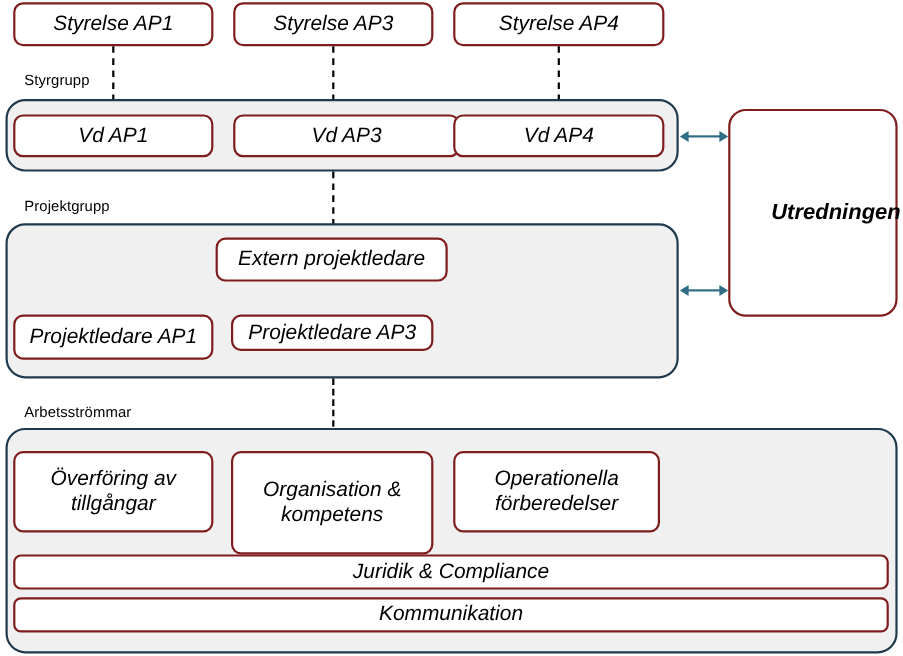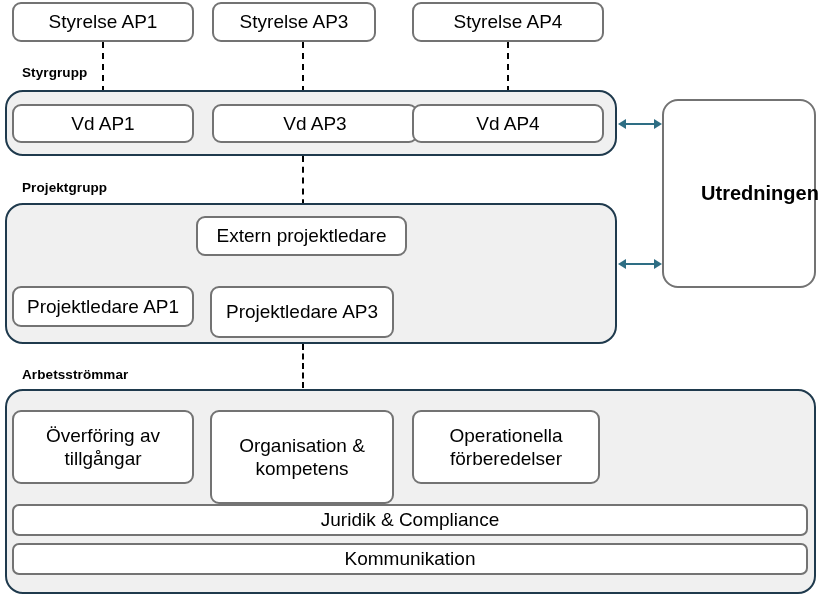--- a/index.html
+++ b/index.html
@@ -17,47 +17,48 @@
     height: 596px;
     background: #ffffff;
     overflow: hidden;
   }
 
   
   .node {
     position: absolute;
     box-sizing: border-box;
     background: #ffffff;
-    border: 2px solid #737373;
+    border: 2px solid #7f1d1d;
     border-radius: 9px;
     display: flex;
     align-items: center;
     justify-content: center;
     text-align: center;
     font-size: 19px;
     line-height: 1.22;
     color: #000000;
     padding: 2px 6px;
+    font-style: italic;
   }
   .node.small-pad { padding: 2px 4px; }
 
   
   .group-box {
     position: absolute;
     box-sizing: border-box;
     background: #F0F0F0;
     border: 2px solid #1F3A4D;
     border-radius: 18px;
   }
 
   
   .group-label {
     position: absolute;
     font-size: 13.5px;
-    font-weight: bold;
+    font-weight: normal;
     color: #000000;
     white-space: nowrap;
     letter-spacing: 0.1px;
   }
 
   
   .dash-v {
     position: absolute;
     width: 0;
     border-left: 2px dashed #000000;
@@ -96,21 +97,21 @@
   }
 </style>
 </head>
 <body>
 
 <div id="canvas">
 
   <div class="node" style="left:12px; top:2px; width:182px; height:40px;">
     <span>Styrelse AP1</span>
   </div>
-  <div class="node" style="left:212px; top:2px; width:164px; height:40px;">
+  <div class="node" style="left:212px; top:2px; width:182px; height:40px;">
     <span>Styrelse AP3</span>
   </div>
   <div class="node" style="left:412px; top:2px; width:192px; height:40px;">
     <span>Styrelse AP4</span>
   </div>
 
   <div class="dash-v" style="left:102px; top:42px; height:50px;"></div>
   <div class="dash-v" style="left:302px; top:42px; height:50px;"></div>
   <div class="dash-v" style="left:507px; top:42px; height:50px;"></div>
 
@@ -140,21 +141,21 @@
 
   <div class="group-box" style="left:5px; top:203px; width:612px; height:141px;"></div>
 
   <div class="node" style="left:196px; top:216px; width:211px; height:40px;">
     <span>Extern projektledare</span>
   </div>
 
   <div class="node small-pad" style="left:12px; top:286px; width:182px; height:41px;">
     <span>Projektledare AP1</span>
   </div>
-  <div class="node small-pad" style="left:210px; top:286px; width:184px; height:52px;">
+  <div class="node small-pad" style="left:210px; top:286px; width:184px; height:33px;">
     <span>Projektledare AP3</span>
   </div>
 
   <div class="arrow-wrap" style="left:618px; top:263px; width:44px;">
     <div class="arrow-head left"></div>
     <div class="arrow-line"></div>
     <div class="arrow-head right"></div>
   </div>
 
   <div class="dash-v" style="left:302px; top:344px; height:63px;"></div>

